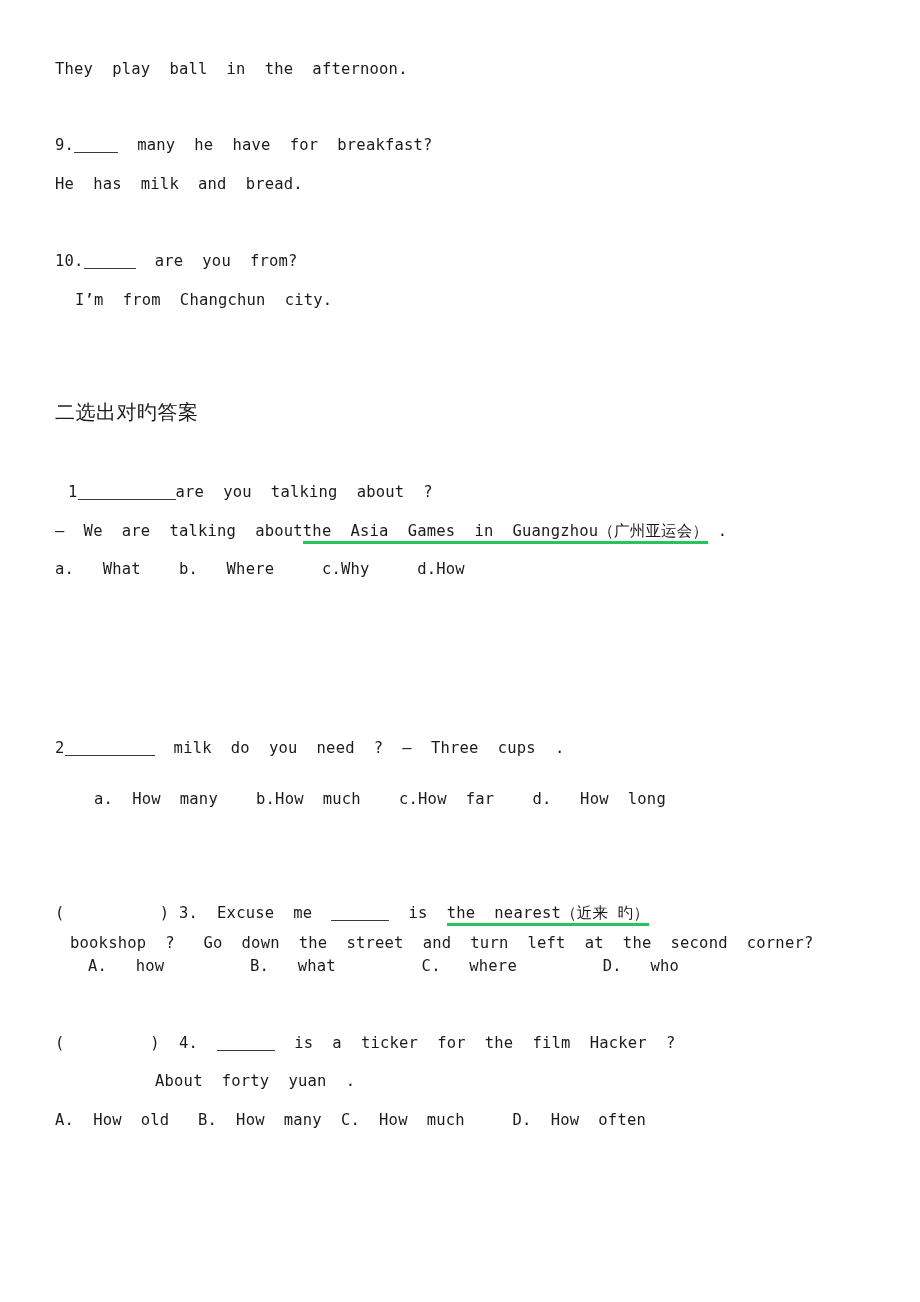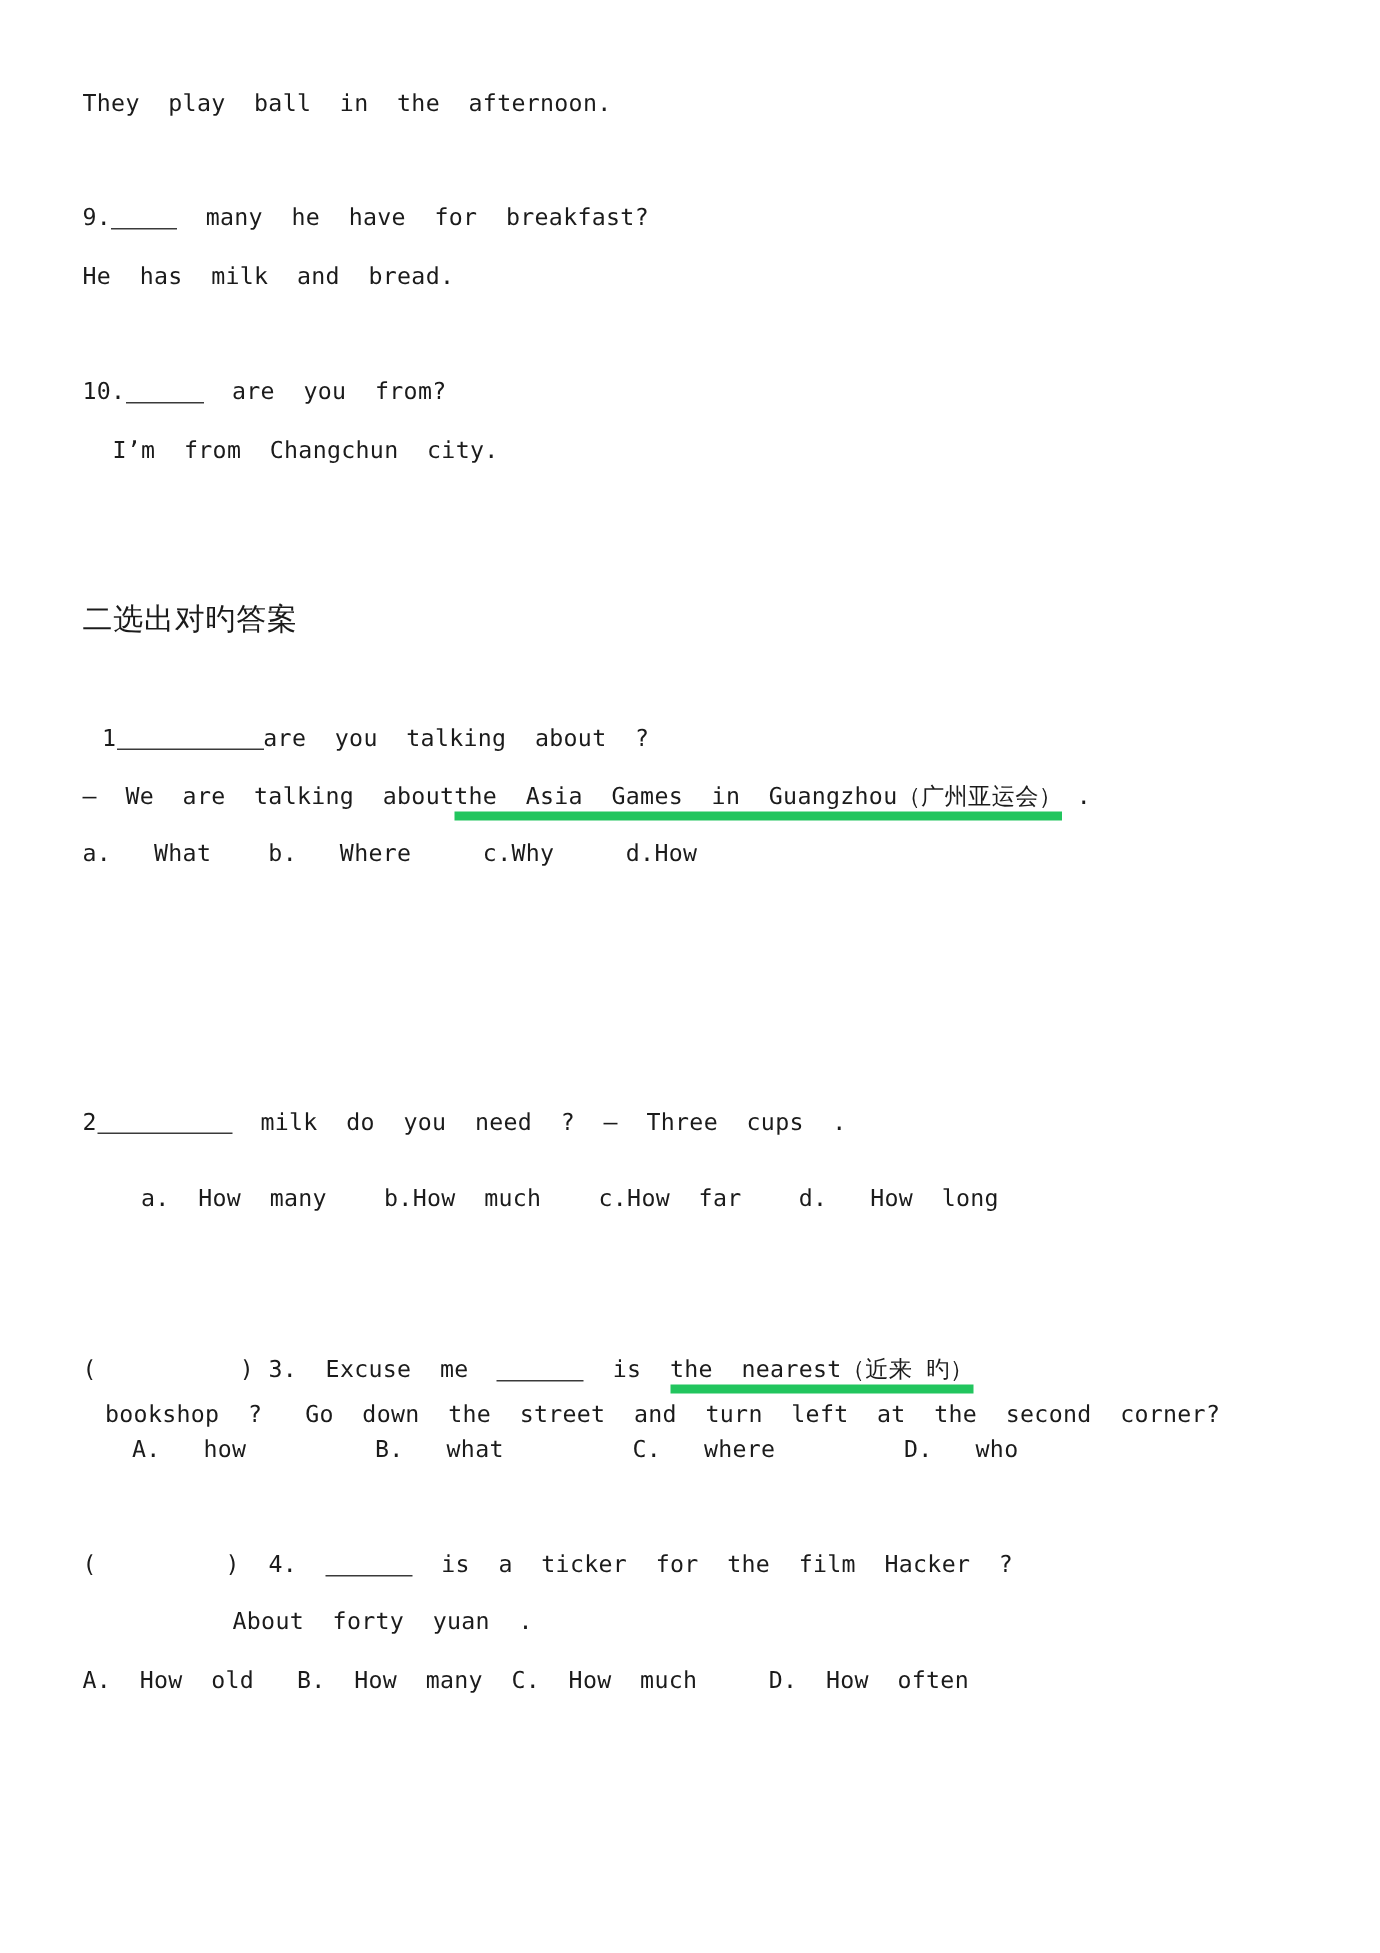--- a/index.html
+++ b/index.html
@@ -51,21 +51,21 @@
     vertical-align: -0.18em;
   }
   .blank.w44  { width: 44px; }
   .blank.w52  { width: 52px; }
   .blank.w58  { width: 58px; }
   .blank.w90  { width: 90px; }
   .blank.w98  { width: 98px; }
 
   
   .uline {
-    border-bottom: 6px solid #22c55e;
+    border-bottom: 3px solid #22c55e;
     padding-bottom: 1px;
   }
 </style>
 </head>
 <body>
 
 <div class="page">
 
   <div class="line" style="left:55px; top:60px;">They  play  ball  in  the  afternoon.</div>
 

